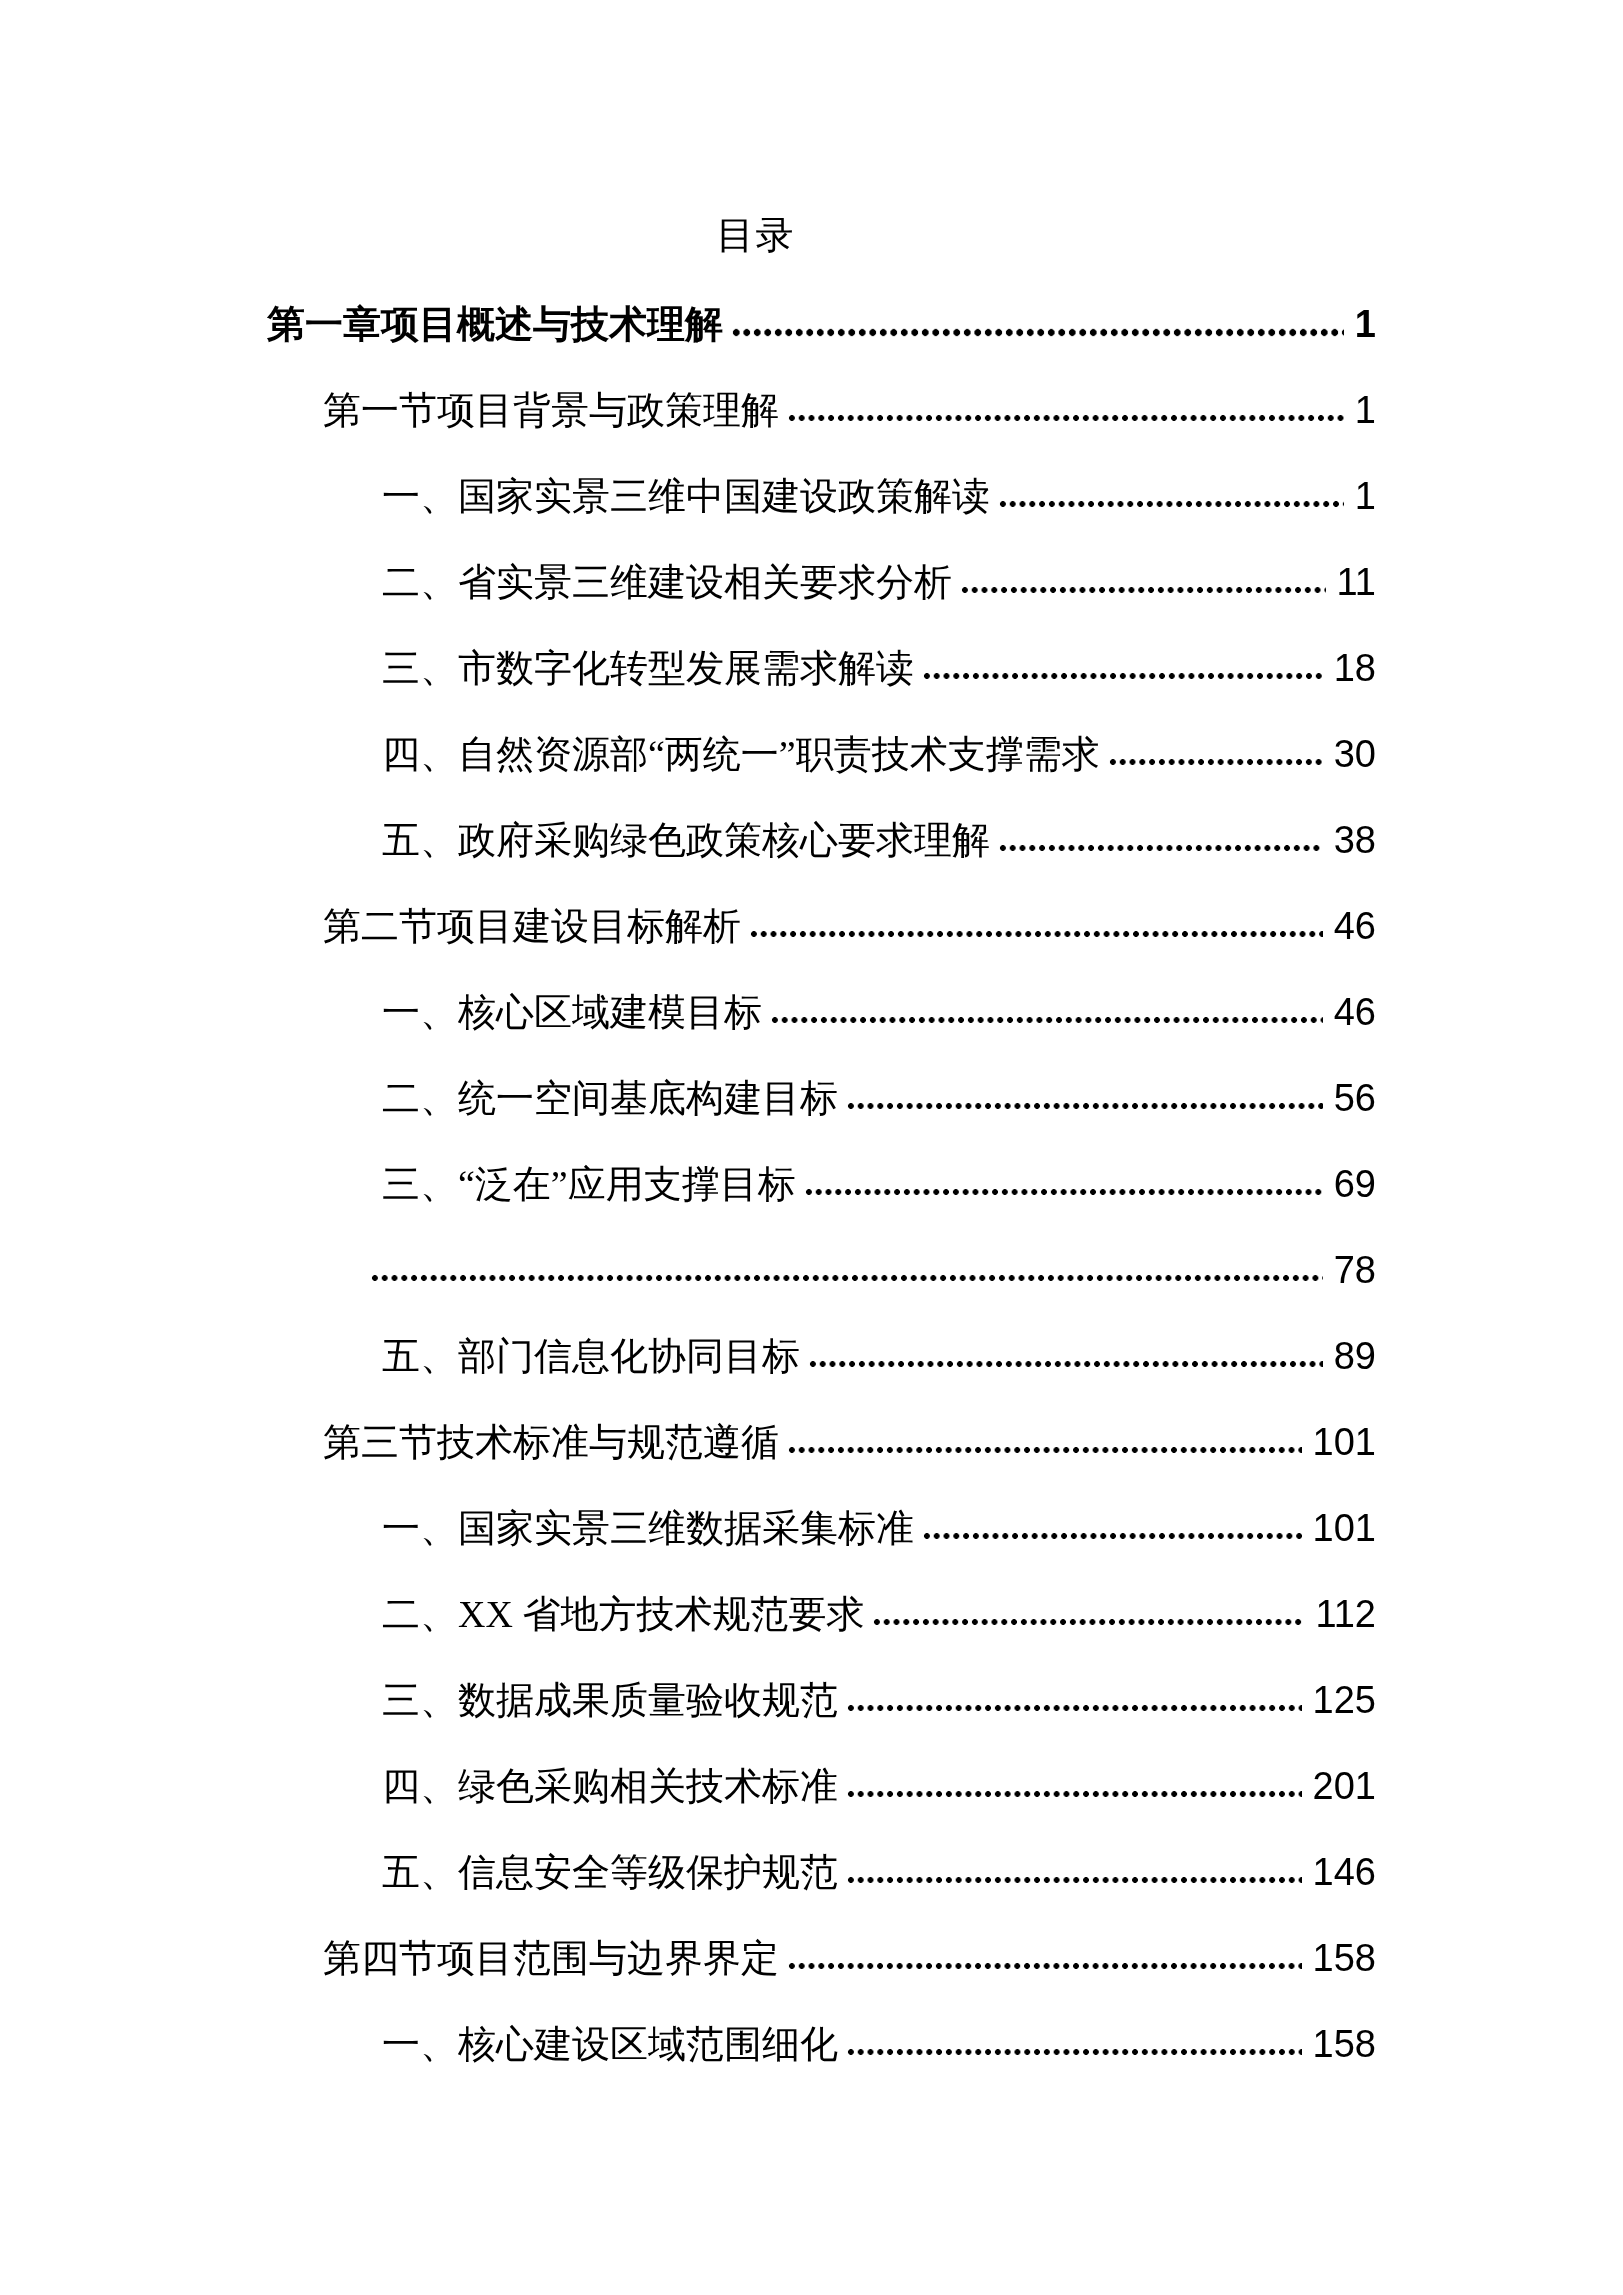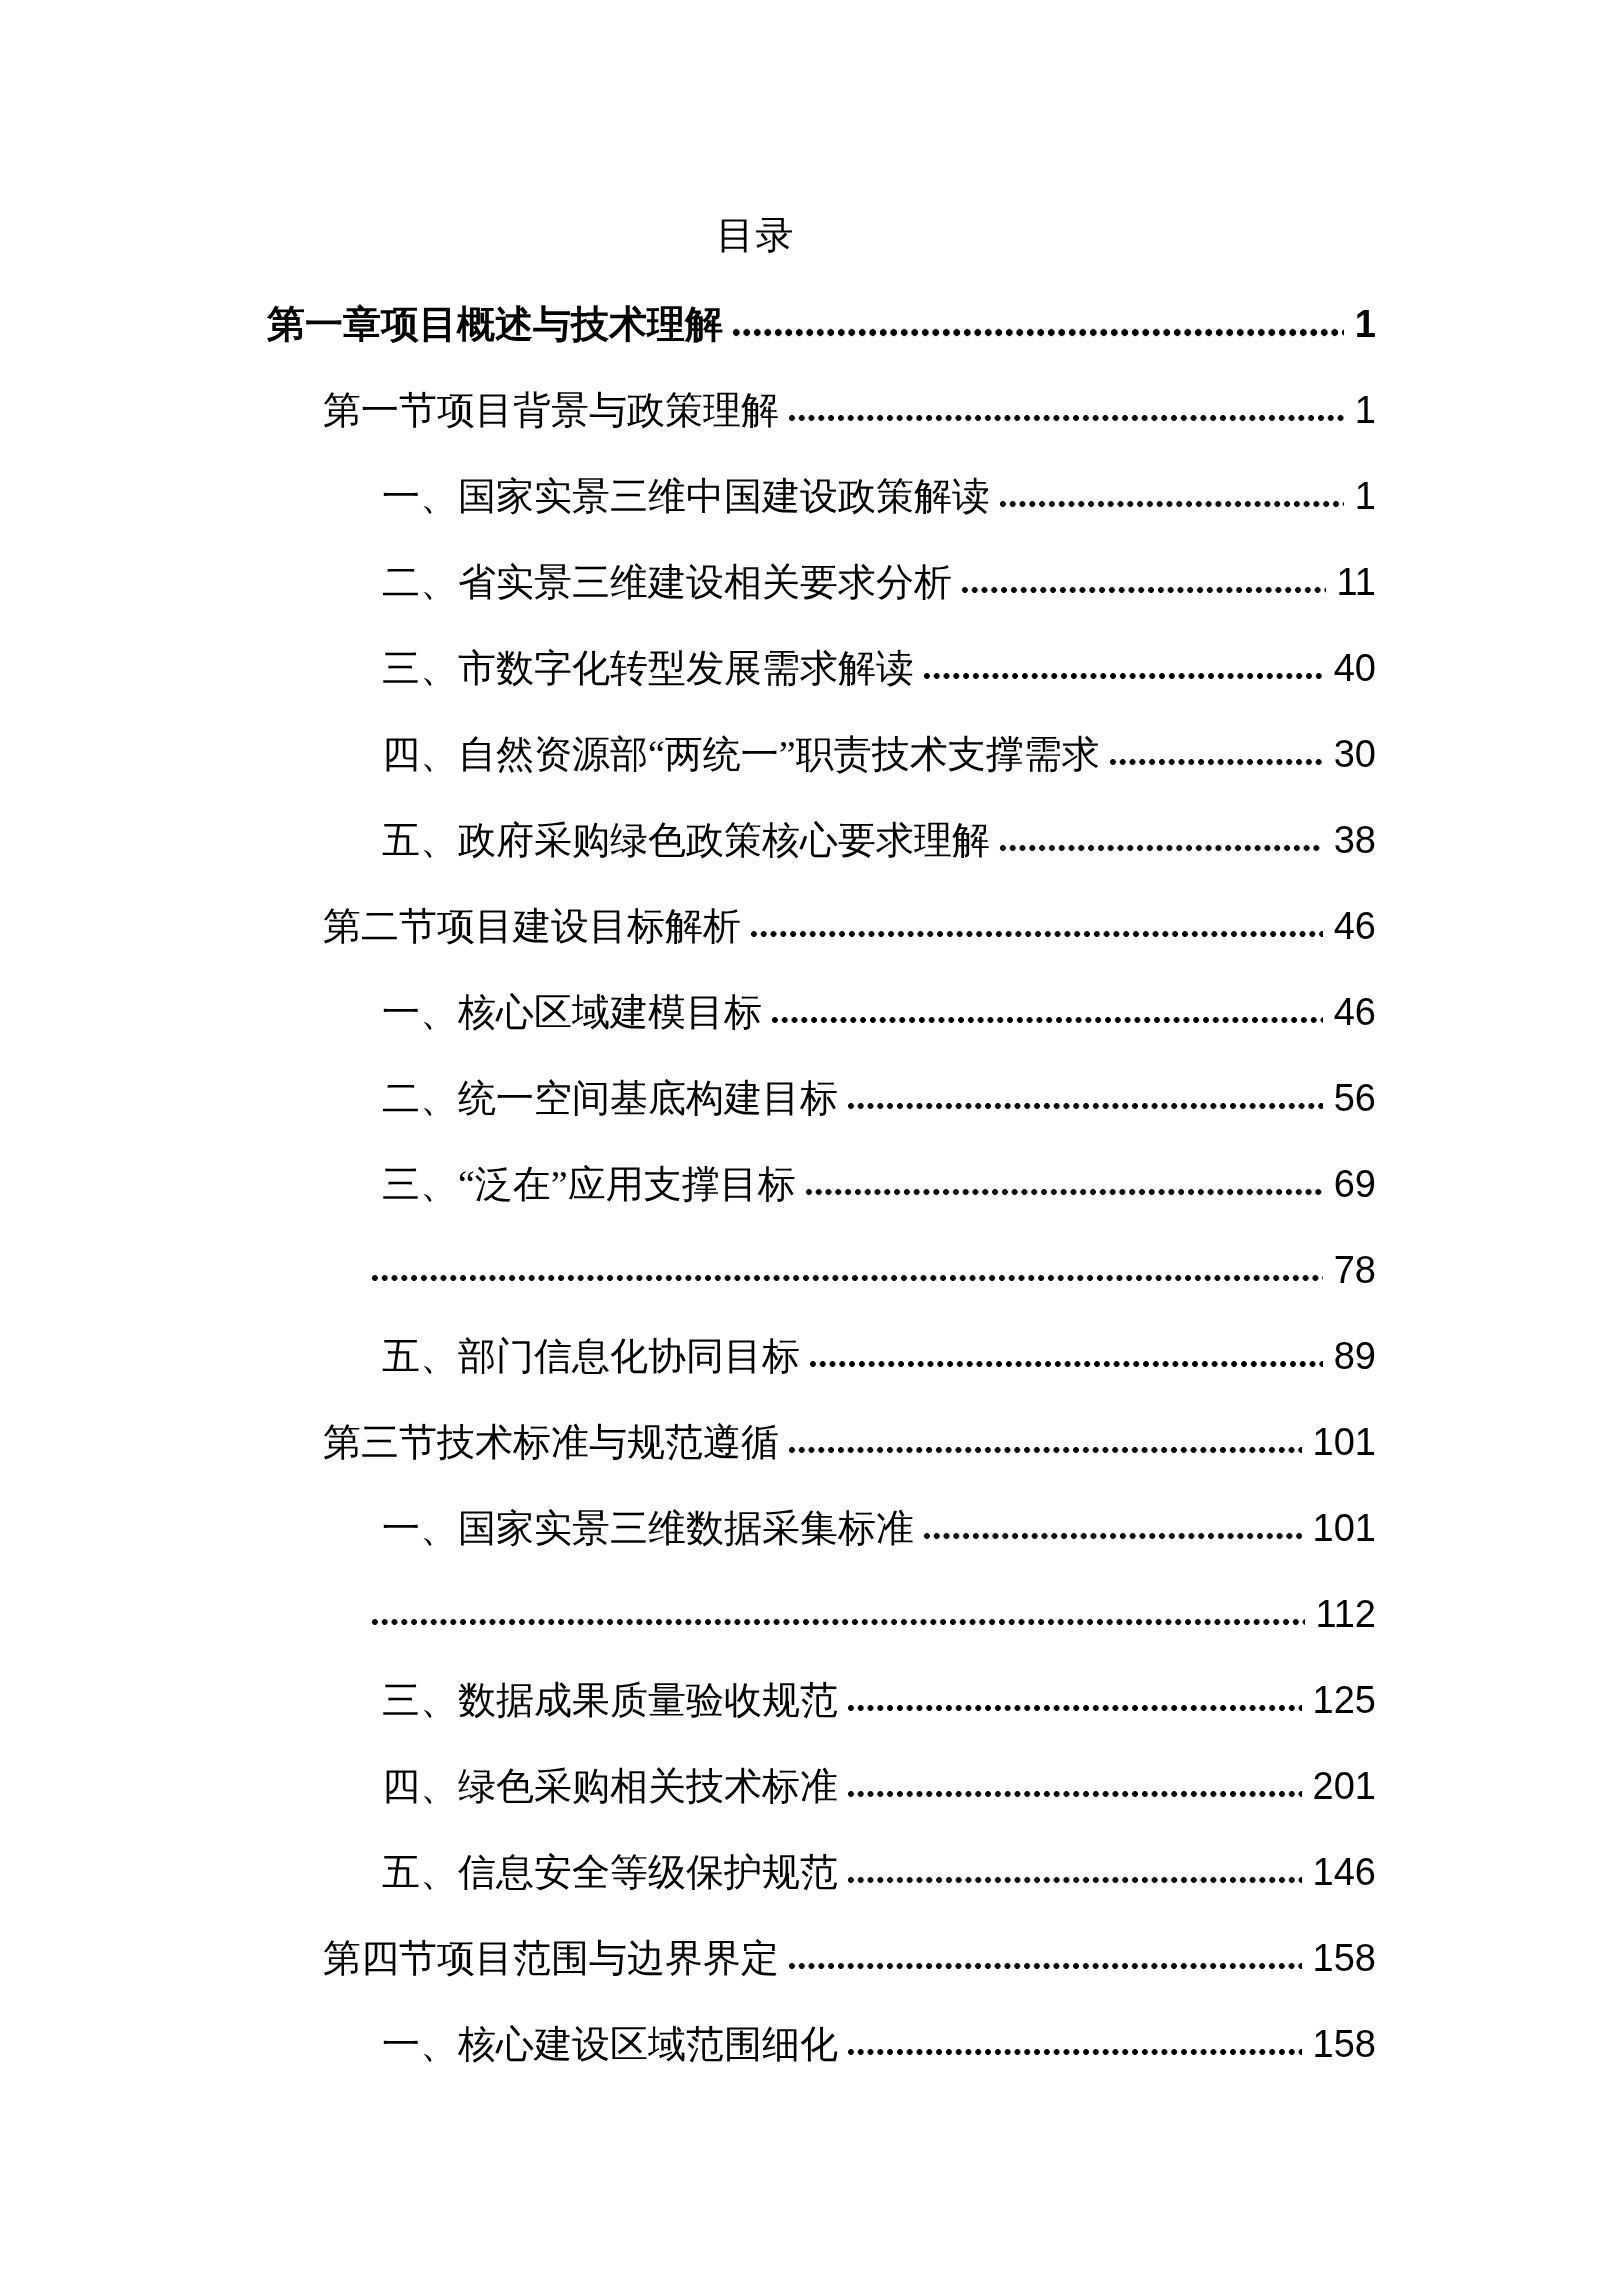--- a/index.html
+++ b/index.html
@@ -87,21 +87,21 @@
         <span class="toc-page-num">1</span>
       </div>
       <div class="toc-row level-3">
         <span class="toc-text">二、省实景三维建设相关要求分析</span>
         <span class="toc-leader"></span>
         <span class="toc-page-num">11</span>
       </div>
       <div class="toc-row level-3">
         <span class="toc-text">三、市数字化转型发展需求解读</span>
         <span class="toc-leader"></span>
-        <span class="toc-page-num">40</span>
+        <span class="toc-page-num">18</span>
       </div>
       <div class="toc-row level-3">
         <span class="toc-text">四、自然资源部“两统一”职责技术支撑需求</span>
         <span class="toc-leader"></span>
         <span class="toc-page-num">30</span>
       </div>
       <div class="toc-row level-3">
         <span class="toc-text">五、政府采购绿色政策核心要求理解</span>
         <span class="toc-leader"></span>
         <span class="toc-page-num">38</span>
@@ -139,20 +139,21 @@
         <span class="toc-text">第三节技术标准与规范遵循</span>
         <span class="toc-leader"></span>
         <span class="toc-page-num">101</span>
       </div>
       <div class="toc-row level-3">
         <span class="toc-text">一、国家实景三维数据采集标准</span>
         <span class="toc-leader"></span>
         <span class="toc-page-num">101</span>
       </div>
       <div class="toc-row level-3">
+        <span class="toc-text">二、XX 省地方技术规范要求</span>
         <span class="toc-leader"></span>
         <span class="toc-page-num">112</span>
       </div>
       <div class="toc-row level-3">
         <span class="toc-text">三、数据成果质量验收规范</span>
         <span class="toc-leader"></span>
         <span class="toc-page-num">125</span>
       </div>
       <div class="toc-row level-3">
         <span class="toc-text">四、绿色采购相关技术标准</span>

